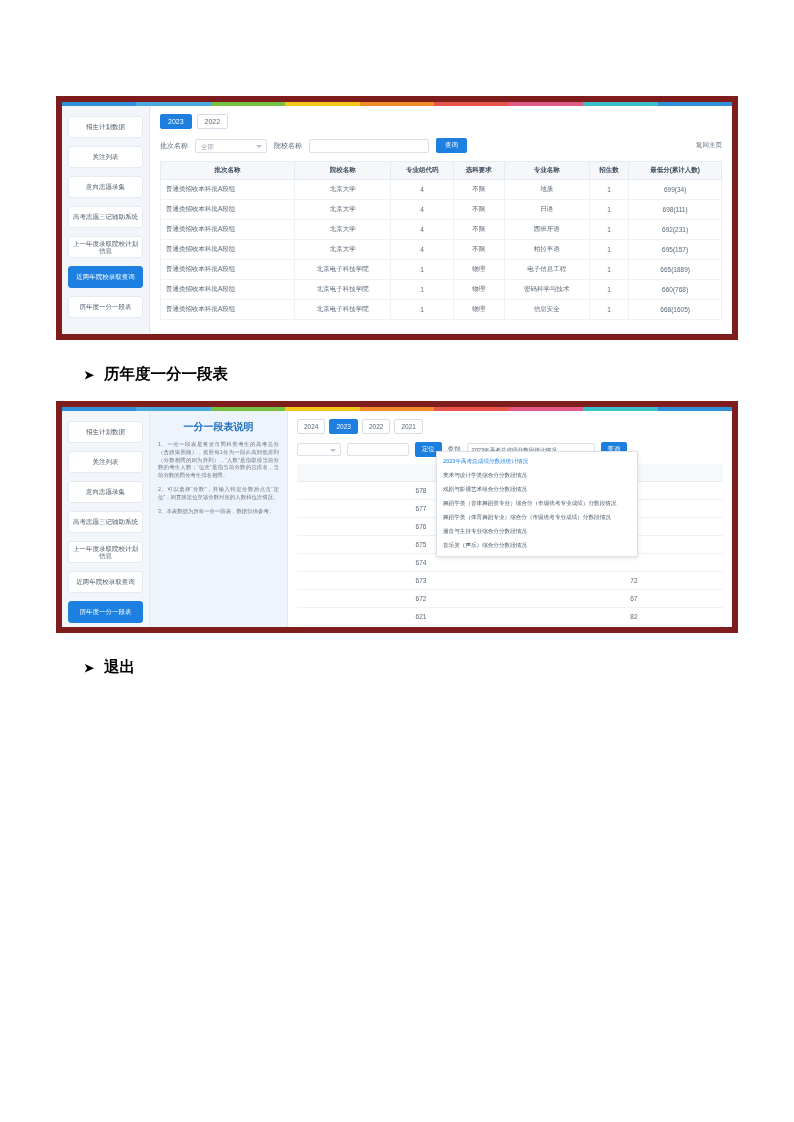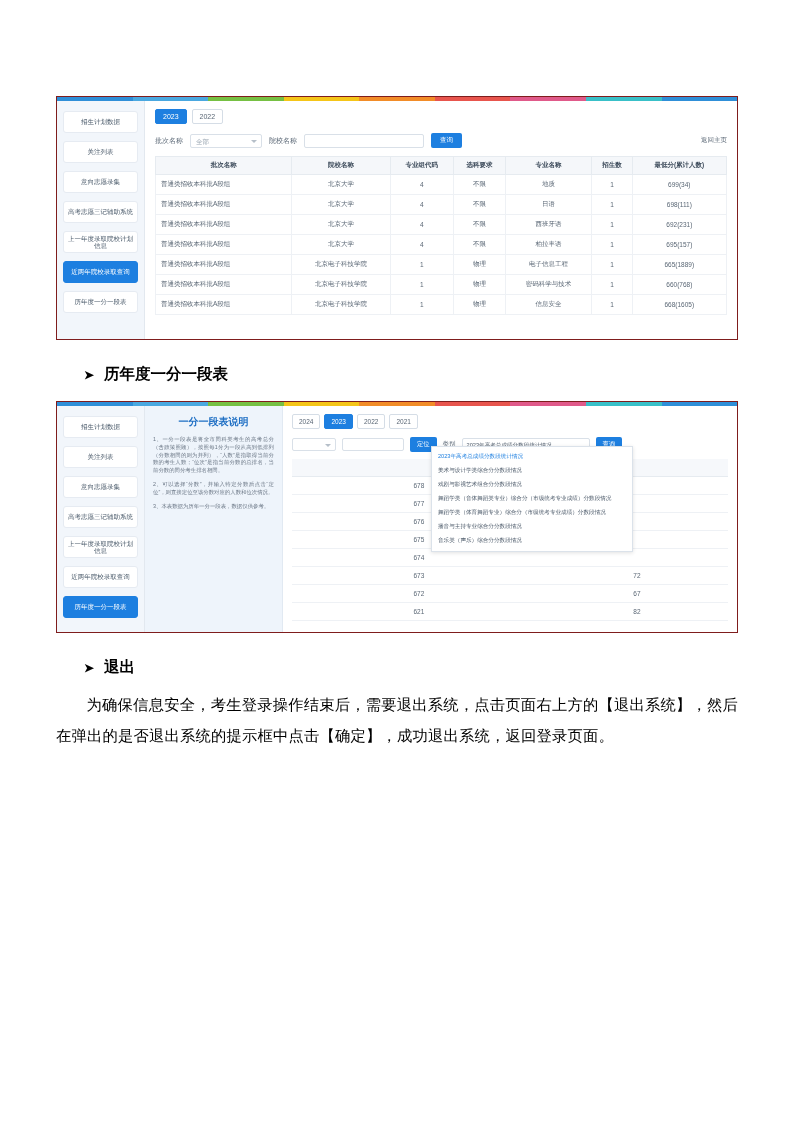--- a/index.html
+++ b/index.html
@@ -19,21 +19,21 @@
     position: relative;
     width: 794px;
     height: 1122px;
     box-sizing: border-box;
     padding: 0 56px;
   }
 
   
   .shot {
     position: relative;
-    border: 1px solid #7f1d1d;
+    border: 6px solid #7f1d1d;
     background: #6d28d9;
     box-sizing: border-box;
     overflow: hidden;
   }
   .shot-topbar {
     position: absolute;
     top: 0; left: 0; right: 0;
     height: 4px;
     display: flex;
   }
@@ -555,15 +555,14 @@
           </tbody>
         </table>
       </div>
     </div>
   </div>
 
   <div class="bullet-head">
     <span class="arrow">➤</span>
     <span>退出</span>
   </div>
-  <p class="body">为确保信息安全，考生登录操作结束后，需要退出系统，点击页面右上方的【退出系统】，然后在弹出的是否退出系统的提示框中点击【确定】，成功退出系统，返回登录页面。</p>
 
 </div>
 
 </body></html>

